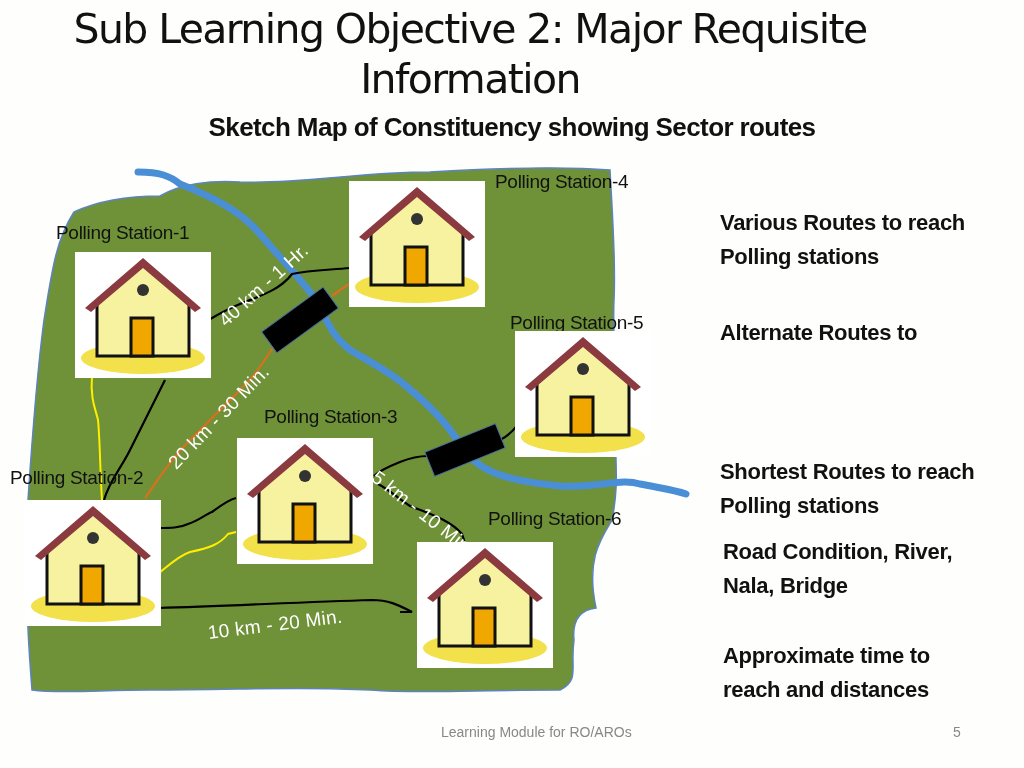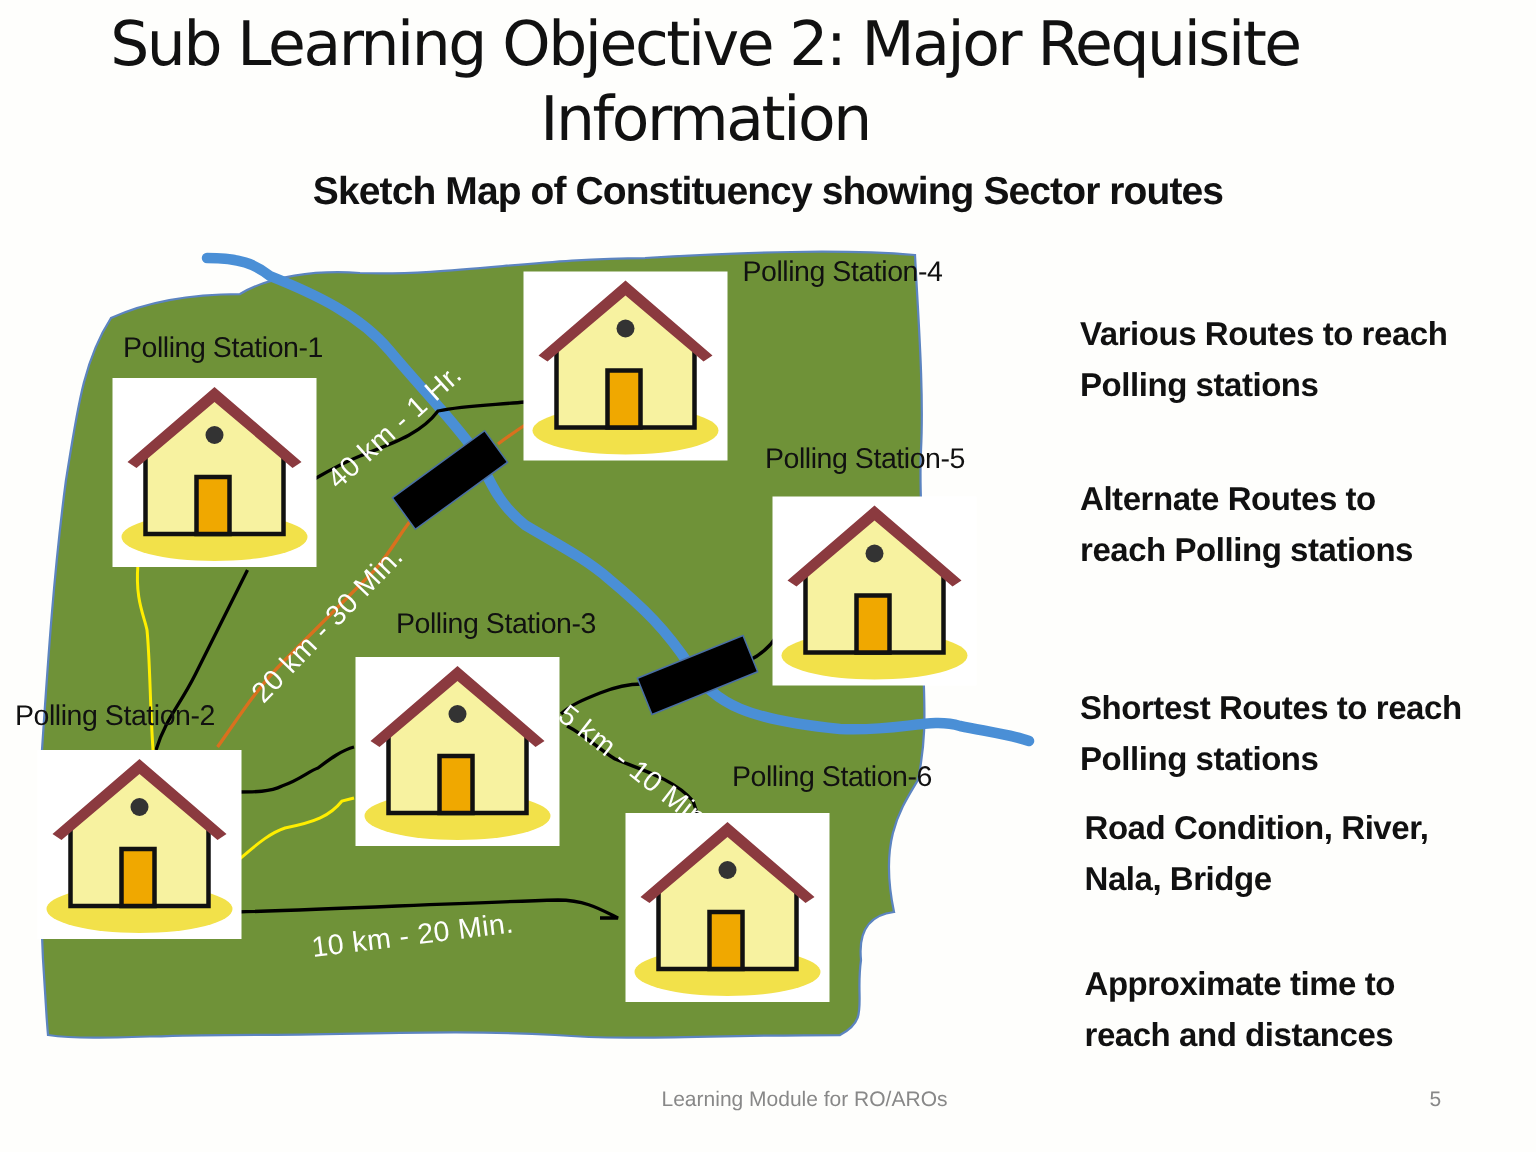--- a/index.html
+++ b/index.html
@@ -75,25 +75,25 @@
     <path d="M145,498 C158,480 170,460 190,440 C210,420 230,400 250,380 C262,366 270,350 275,346 M332,296 C340,290 346,286 352,282" fill="none" stroke="#d9701e" stroke-width="2.2"></path>
 
     <g transform="translate(300,320) rotate(-36)">
       <rect x="-38" y="-13" width="76" height="26" fill="#000" stroke="#4a6fa5" stroke-width="1"></rect>
     </g>
     <g transform="translate(465,450) rotate(-22)">
       <rect x="-38" y="-13" width="76" height="26" fill="#000" stroke="#4a6fa5" stroke-width="1"></rect>
     </g>
   </svg>
 
-  <div class="station-label" style="left:56px; top:72px;margin-left:26px;">Polling Station-1</div>
+  <div class="station-label" style="left:56px; top:72px;">Polling Station-1</div>
   <div class="station-label" style="left:10px; top:317px;">Polling Station-2</div>
   <div class="station-label" style="left:264px; top:256px;">Polling Station-3</div>
   <div class="station-label" style="left:495px; top:21px;">Polling Station-4</div>
-  <div class="station-label" style="left:510px; top:146px;">Polling Station-5</div>
+  <div class="station-label" style="left:510px; top:162px;">Polling Station-5</div>
   <div class="station-label" style="left:488px; top:358px;">Polling Station-6</div>
 
   <div class="route-label" style="left:222px; top:162px; transform: rotate(-42deg);">40 km - 1 Hr.</div>
   <div class="route-label" style="left:172px; top:305px; transform: rotate(-46deg);">20 km - 30 Min.</div>
   <div class="route-label" style="left:374px; top:314px; transform: rotate(38deg);">5 km - 10 Min.</div>
   <div class="route-label" style="left:208px; top:472px; transform: rotate(-7deg);">10 km - 20 Min.</div>
 
   <div class="house" style="left:75px; top:102px;">
     <svg viewBox="0 0 136 126">
       <ellipse cx="68" cy="106" rx="62" ry="16" fill="#f2e14a"></ellipse>
@@ -150,21 +150,20 @@
   </div>
 </div>
 
 <div class="bullets">
   <div class="bullet" style="top:0px;">
     <div>Various Routes to reach</div>
     <div>Polling stations</div>
   </div>
   <div class="bullet" style="top:110px;">
     <div>Alternate Routes to</div>
-    <div>reach Polling stations</div>
   </div>
   <div class="bullet" style="top:221px;margin-top:28px;">
     <div>Shortest Routes to reach</div>
     <div>Polling stations</div>
   </div>
   <div class="bullet" style="top:329px; left:3px;">
     <div>Road Condition, River,</div>
     <div>Nala, Bridge</div>
   </div>
   <div class="bullet" style="top:433px; left:3px;">

